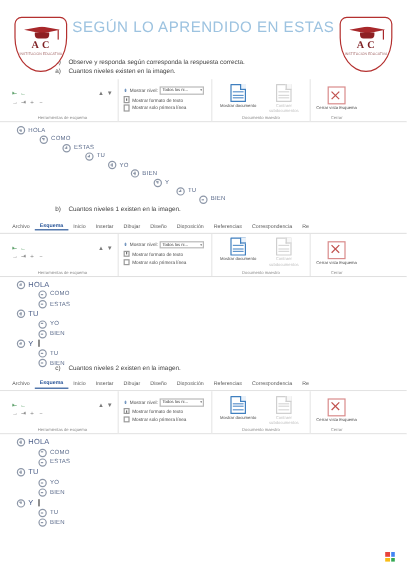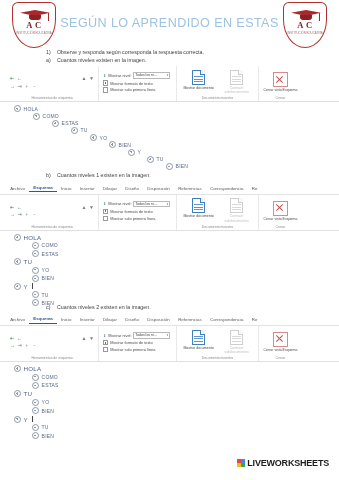--- a/index.html
+++ b/index.html
@@ -5,21 +5,21 @@
   html,body{margin:0;padding:0;}
   body{
     width:339px;height:480px;background:#ffffff;
     font-family:"Liberation Sans", sans-serif;
     color:#3b3b3b;overflow:hidden;position:relative;
   }
   .page{position:relative;width:339px;height:480px;}
 
   
   .header{position:relative;height:52px;}
-  .logo{position:absolute;top:2px;width:44px;height:46px;}
+  .logo{position:absolute;top:14px;width:44px;height:46px;}
   .logo.left{left:12px;}
   .logo.right{right:12px;}
   .shield{
     position:relative;width:44px;height:46px;
     background:#ffffff;
     border:1.6px solid #b4302f;
     border-radius:6px 6px 50% 50%/6px 6px 62% 62%;
     box-sizing:border-box;
     overflow:hidden;
   }
@@ -628,16 +628,15 @@
       </div>
   </div>
 
   <div class="footer">
     <span class="lwgrid" id="lw-grid">
         <i style="background: rgb(232, 69, 60);"></i>
         <i style="background: rgb(66, 133, 244);"></i>
         <i style="background: rgb(249, 188, 21);"></i>
         <i style="background: rgb(52, 168, 83);"></i>
       </span>
-    <span class="lwtext">LIVEWORKSHEETS</span>
   </div>
 
 </div>
 
 </body></html>

